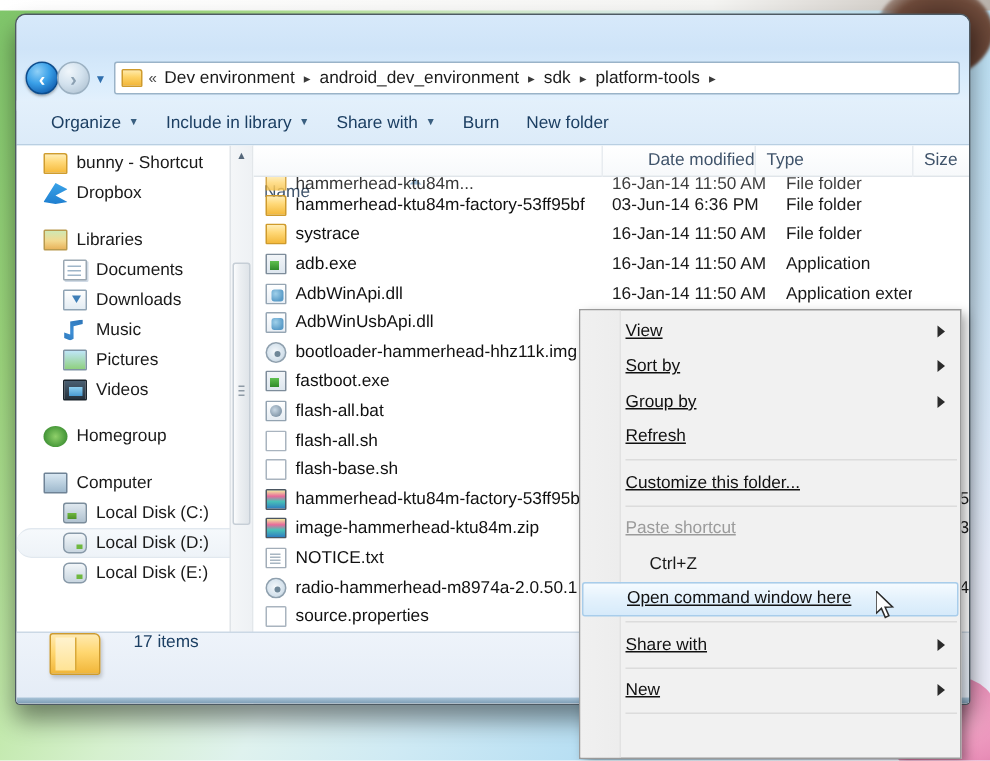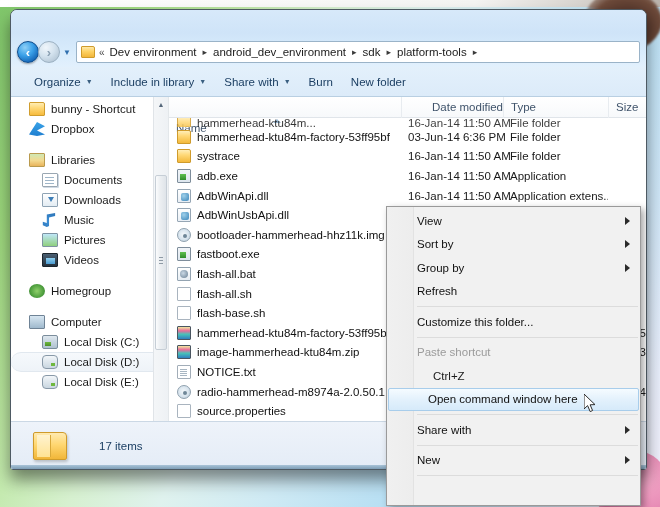--- a/index.html
+++ b/index.html
@@ -263,21 +263,21 @@
   .row {
     display: flex; align-items: center; height: 19.6px;
     font-size: 11.5px; color: #111111; white-space: nowrap;
   }
   .row.clipped { height: 9px; overflow: hidden; opacity: 0.85; }
   .cell-name {
     width: 232px; flex: 0 0 auto; display: flex; align-items: center;
     gap: 6px; padding-left: 8px; overflow: hidden;
   }
   .cell-date { width: 102px; flex: 0 0 auto; padding-left: 7px; color: #1a1a1a; }
-  .cell-type { width: 105px; flex: 0 0 auto; padding-left: 7px; color: #1a1a1a; overflow: hidden; }
+  .cell-type { width: 105px; flex: 0 0 auto; padding-left: 21px; color: #1a1a1a; overflow: hidden; }
   .cell-size {
     width: 60px; flex: 0 0 auto; padding-right: 6px;
     text-align: right; color: #1a1a1a; overflow: hidden;
   }
   .f-ico { width: 14px; height: 14px; flex: 0 0 auto; position: relative; }
   .fi-folder {
     background: linear-gradient(180deg,#ffeeb8 0%,#ffd979 40%,#f3b93c 100%);
     border: 1px solid #cf9b2c; border-radius: 1px 2px 1px 1px;
   }
   .fi-exe {
@@ -327,21 +327,21 @@
   .fi-txt::after {
     content: ""; position: absolute; left: 2px; top: 3px; right: 3px; height: 1px;
     background: #a8b6c2; box-shadow: 0 2px 0 #a8b6c2, 0 4px 0 #a8b6c2, 0 6px 0 #a8b6c2;
   }
 
   
   #statusbar {
     position: absolute; left: 0; right: 0; bottom: 0; height: 48px;
     background: linear-gradient(180deg,#eef3fa 0%,#e4ecf6 100%);
     border-top: 1px solid #cbd8e5;
-    display: flex; align-items: center; padding-left: 22px; gap: 32px;
+    display: flex; padding-left: 22px; gap: 22px;
   }
   #status-folder-ico {
     width: 34px; height: 28px; flex: 0 0 auto; position: relative;
     background: linear-gradient(180deg,#ffeab0 0%,#ffd771 45%,#f1b639 100%);
     border: 1px solid #cf9b2c; border-radius: 2px 4px 2px 2px;
     box-shadow: 1px 2px 3px rgba(0,0,0,0.2);
   }
   #status-folder-ico::before {
     content: ""; position: absolute; left: 3px; top: 2px; width: 13px; bottom: 2px;
     background: linear-gradient(180deg,#fff3cf 0%,#ffe394 100%);
@@ -378,23 +378,23 @@
     height: 23.5px; padding-left: 30px; padding-right: 10px;
     white-space: nowrap;
   }
   .cm-item.disabled { color: #9b9b9b; }
   .cm-item.highlight {
     background: linear-gradient(180deg,#f5fbff 0%,#e3f1fc 50%,#d6eafa 100%);
     border: 1px solid #a8cdeb;
     border-radius: 2px;
     margin: 0 1px;
     height: 23.5px;
-    padding-left: 39px;
-  }
-  .cm-label { flex: 1 1 auto; }
+    padding-left: 29px;
+  }
+  .cm-label { flex: 1 1 auto; text-decoration: underline; }
   .cm-accel { color: #1a1a1a; margin-left: 16px; }
   .cm-sub {
     width: 0; height: 0; flex: 0 0 auto;
     border-top: 4px solid transparent; border-bottom: 4px solid transparent;
     border-left: 5px solid #2b2b2b;
   }
   .cm-sep {
     position: relative; z-index: 2;
     height: 1px; margin: 3px 2px 3px 30px;
     background: #dcdcdc;

